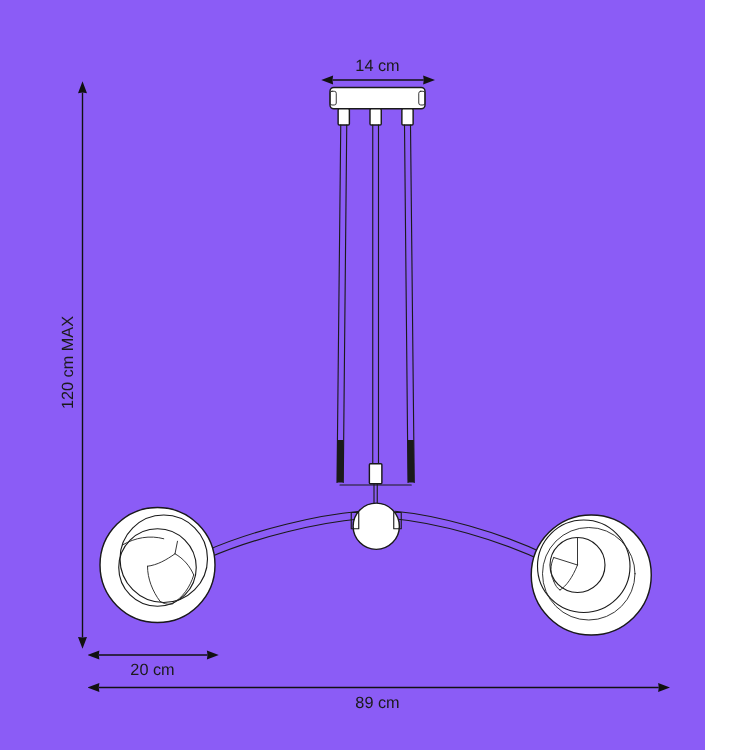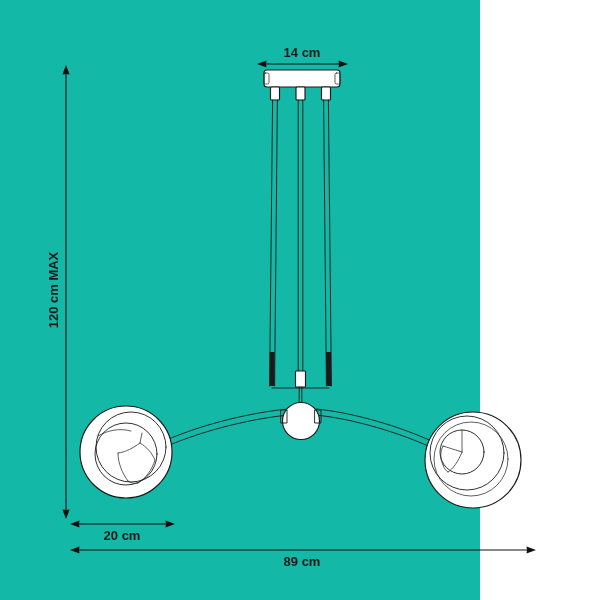--- a/index.html
+++ b/index.html
@@ -8,24 +8,23 @@
     background: #ffffff;
   }
   body {
     width: 600px;
     height: 600px;
     font-family: "Liberation Sans", sans-serif;
     overflow: hidden;
   }
   #drawing-root {
     position: relative;
-    width: 480px;
+    width: 564px;
     height: 600px;
-    background: #14b8a6;
-    font-weight: bold;
+    background: #8b5cf6;
   }
   svg.canvas {
     position: absolute;
     top: 0;
     left: 0;
     width: 600px;
     height: 600px;
     display: block;
   }
   .dim-text {

